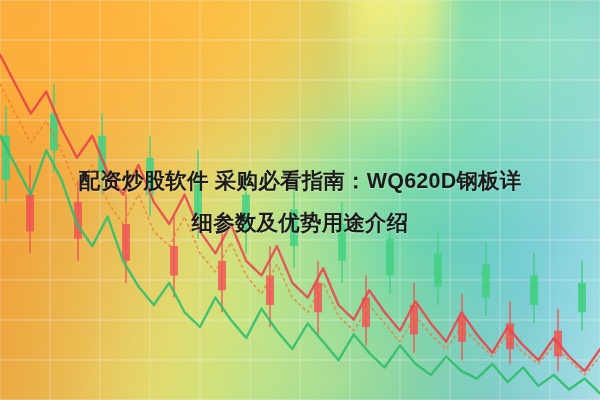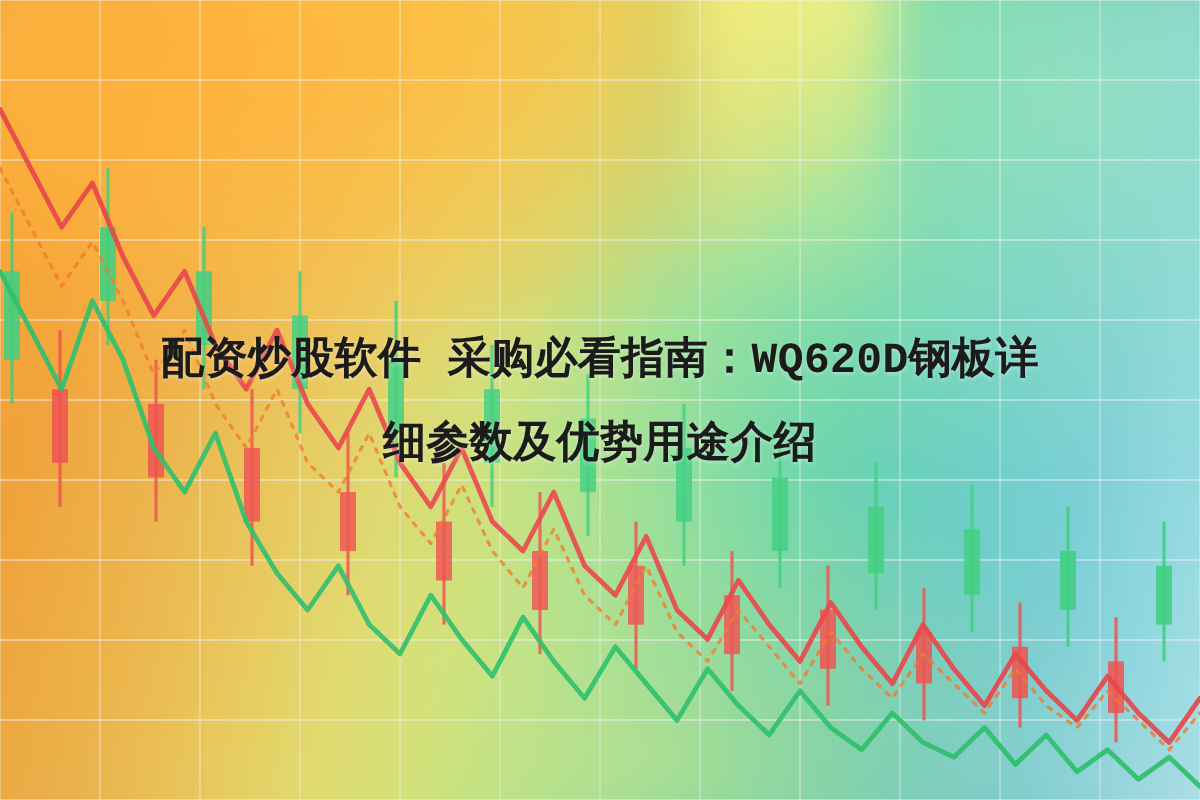--- a/index.html
+++ b/index.html
@@ -79,21 +79,20 @@
     right: 0;
     top: 160px;
     text-align: center;
     color: #1b1b1b;
     font-size: 21.5px;
     font-weight: bold;
     line-height: 42px;
     letter-spacing: 0.2px;
     text-shadow: 0 1px 2px rgba(255,255,255,0.35);
     white-space: pre-line;
-    font-family: Liberation Mono, monospace;
   }
 </style>
 </head>
 <body>
 
 <div id="canvas">
 
   <div class="bg-base"></div>
   <div class="bg-warm"></div>
   <div class="bg-yellowbar"></div>

